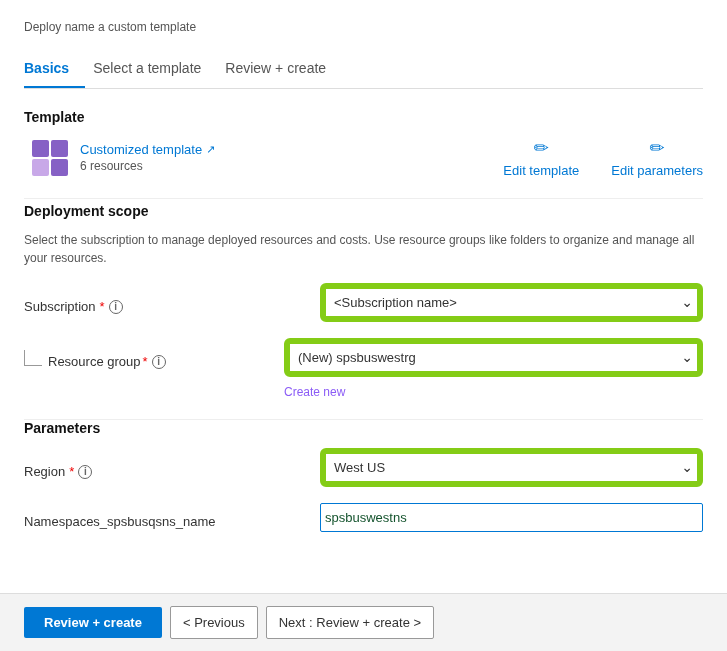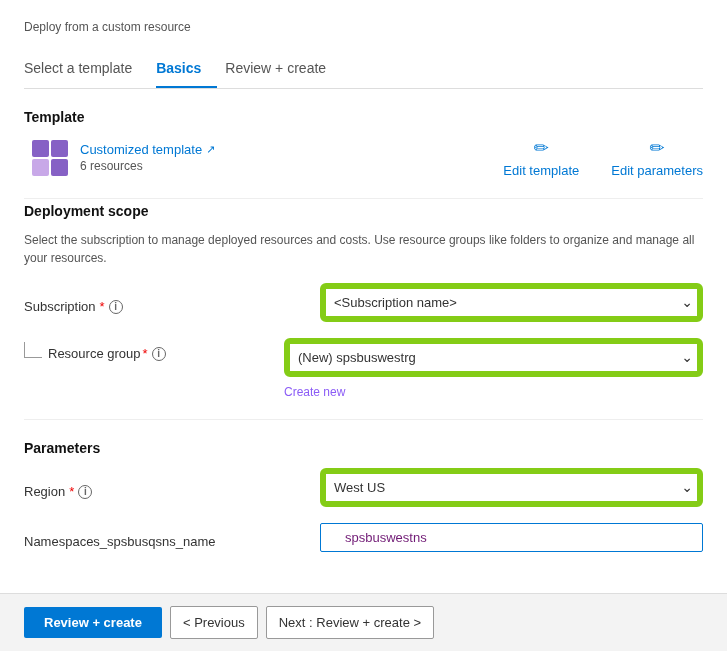--- a/index.html
+++ b/index.html
@@ -108,21 +108,20 @@
       gap: 4px;
       color: #0078d4;
       cursor: pointer;
       font-size: 13px;
     }
     .pencil-icon {
       font-size: 18px;
       color: #0078d4;
     }
     .deployment-scope-section {
-      margin-bottom: 20px;
       border-bottom: 1px solid #eee;
       padding-bottom: 20px;
     }
     .scope-description {
       font-size: 12px;
       color: #555;
       margin-bottom: 16px;
       line-height: 1.5;
     }
     .form-row {
@@ -182,21 +181,21 @@
       position: absolute;
       right: 10px;
       top: 50%;
       transform: translateY(-55%);
       pointer-events: none;
       font-size: 14px;
       color: #333;
     }
     .resource-group-row {
       display: flex;
-      align-items: flex-start;
+      align-items: center;
       margin-bottom: 4px;
     }
     .resource-group-indent {
       width: 260px;
       min-width: 260px;
       display: flex;
       align-items: center;
       padding-top: 8px;
     }
     .indent-line {
@@ -213,25 +212,25 @@
       cursor: pointer;
       text-decoration: none;
       margin-top: 4px;
       display: inline-block;
       margin-left: 260px;
     }
     .parameters-section {
     }
     .form-input {
       width: 100%;
-      padding: 6px 24px;
+      padding: 6px 4px;
       border: 1px solid #0078d4;
       border-radius: 2px;
       font-size: 13px;
-      color: #701a75;
+      color: #14532d;
       background: #fff;
       outline: none;
     }
     .footer-bar {
       position: fixed;
       bottom: 0;
       left: 0;
       width: 727px;
       background: #f3f3f3;
       border-top: 1px solid #ddd;
@@ -258,25 +257,25 @@
       font-size: 13px;
       cursor: pointer;
       border-radius: 2px;
     }
   </style>
 </head>
 <body>
 
 <div class="page-container">
 
-  <div class="page-subtitle">Deploy from a custom resource</div>
+  <div class="page-subtitle">Deploy name a custom template</div>
 
   <div class="tab-bar">
+    <div class="tab-item active">Basics</div>
     <div class="tab-item">Select a template</div>
-    <div class="tab-item active">Basics</div>
     <div class="tab-item">Review + create</div>
   </div>
 
   <div class="template-section">
     <div class="section-title">Template</div>
     <div class="template-row">
       <div class="template-info">
         <div class="template-icon">
           <div class="template-icon-block"></div>
           <div class="template-icon-block"></div>

